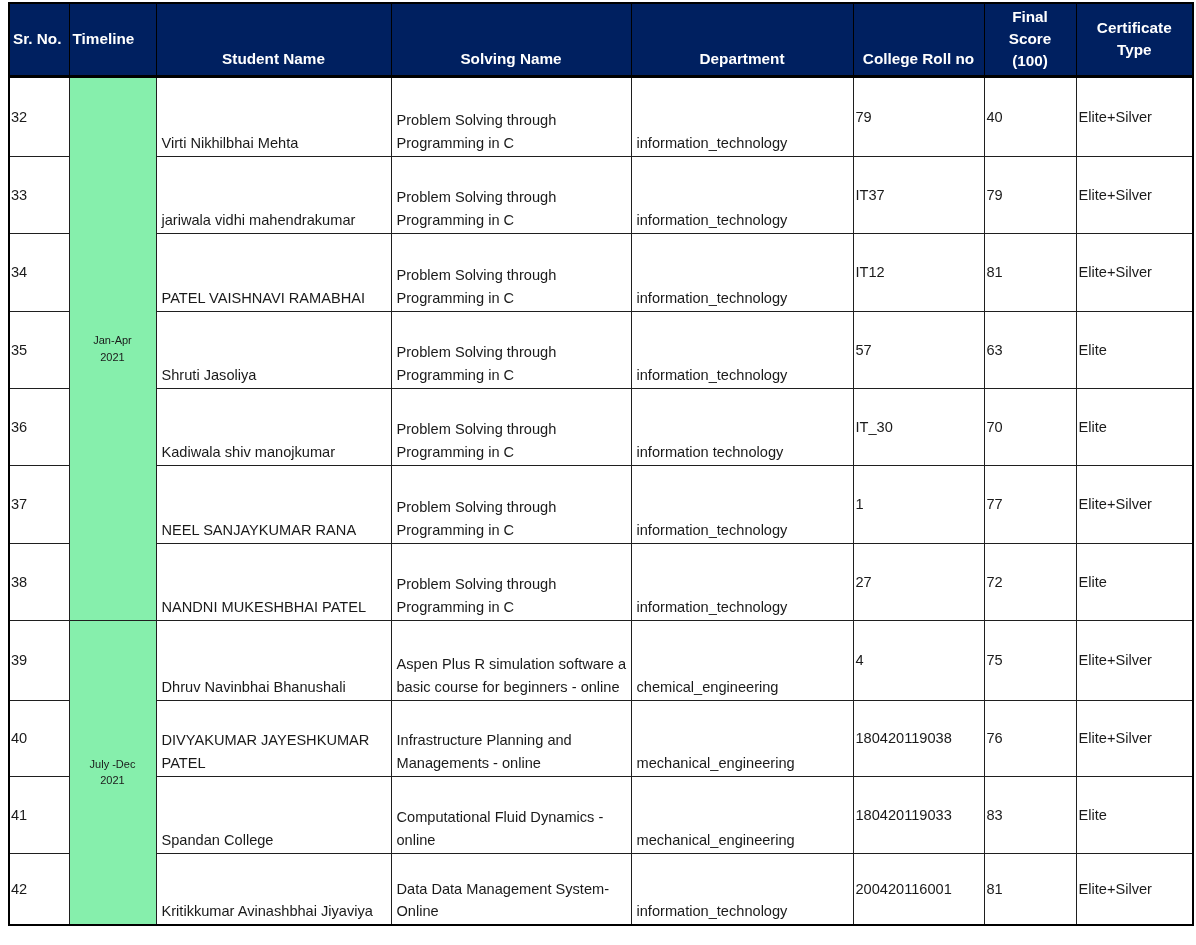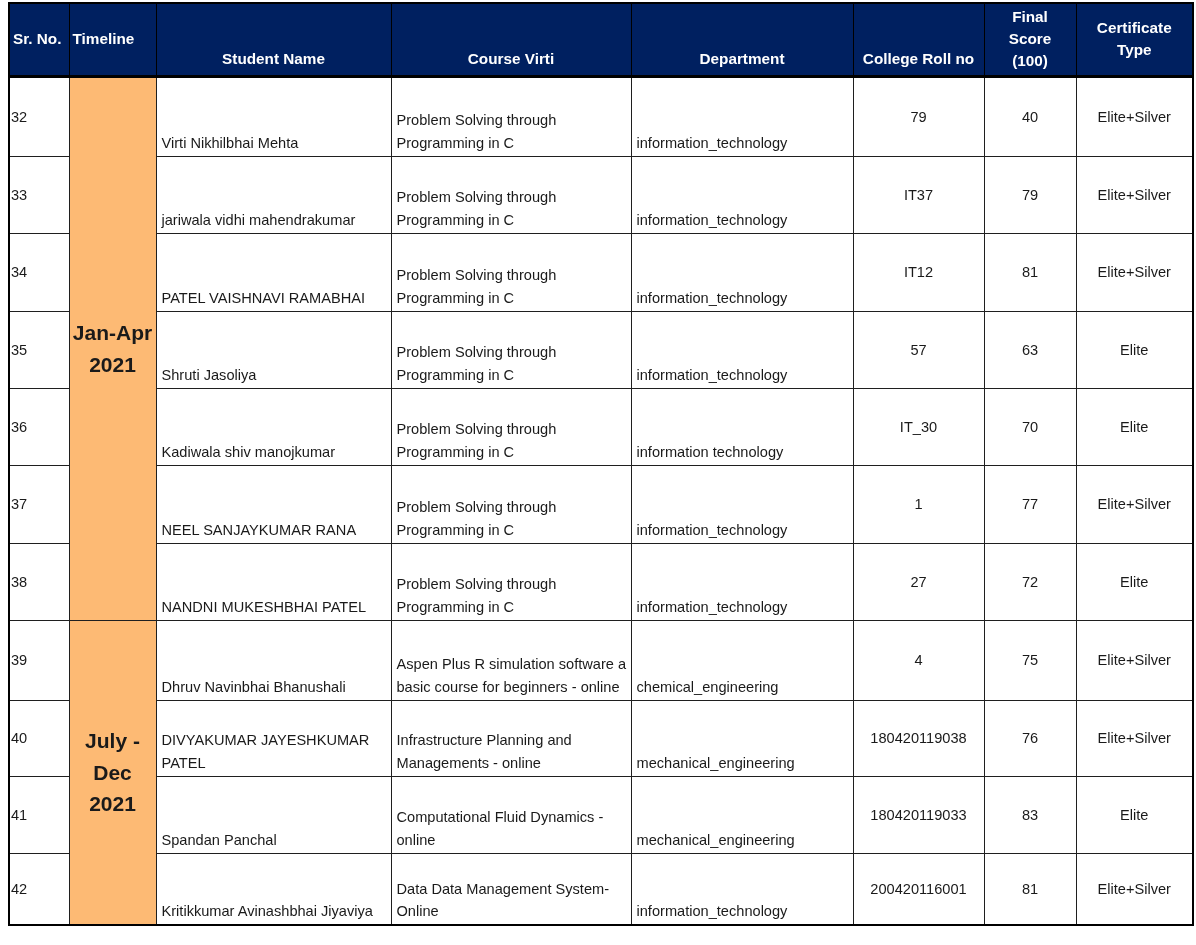--- a/index.html
+++ b/index.html
@@ -19,27 +19,27 @@
   }
   thead tr{height:62px;}
   th.th-mid{vertical-align:middle;text-align:left;}
   th.th-bottom{vertical-align:bottom;text-align:center;padding-bottom:4px;margin-top:44px;}
   th.prewrap{white-space:pre-line;vertical-align:middle;text-align:center;}
   tbody td{
     border:1.5px solid #1f1f1f;font-size:14.6px;background:#ffffff;
   }
   td.c-sr{text-align:left;vertical-align:middle;}
   td.c-tl{
-    background:#fdba74;font-weight:bold;text-align:center;vertical-align:middle;
-    white-space:pre-line;line-height:1.5;font-size:21px;color:#1a1a1a;
+    background:#86efac;font-weight:normal;text-align:center;vertical-align:middle;
+    white-space:pre-line;line-height:1.5;font-size:11px;color:#1a1a1a;
   }
   td.c-name,td.c-course,td.c-dept{
     vertical-align:bottom;text-align:left;padding:17px 3px 1px 5px;line-height:1.55;
   }
-  td.c-roll,td.c-score,td.c-cert{text-align:center;vertical-align:middle;padding:12px 2px;}
+  td.c-roll,td.c-score,td.c-cert{text-align:left;vertical-align:middle;padding:12px 2px;}
 </style>
 </head>
 <body>
 
 <div class="page">
   <table class="cert-table">
     <colgroup>
       <col style="width:60px">
         <col style="width:87px">
         <col style="width:235px">
@@ -47,21 +47,21 @@
       <col style="width:222px">
         <col style="width:131px">
         <col style="width:92px">
         <col style="width:117px">
     </colgroup>
     <thead>
       <tr>
         <th class="th-mid">Sr. No.</th>
         <th class="th-mid">Timeline</th>
         <th class="th-bottom">Student Name</th>
-        <th class="th-bottom">Course Virti</th>
+        <th class="th-bottom">Solving Name</th>
         <th class="th-bottom">Department</th>
         <th class="th-bottom">College Roll no</th>
         <th class="prewrap">Final
 Score
 (100)</th>
         <th class="prewrap">Certificate
 Type</th>
       </tr>
     </thead>
     <tbody>
@@ -145,21 +145,21 @@
         <td class="c-sr">40</td>
         <td class="c-name">DIVYAKUMAR JAYESHKUMAR PATEL</td>
         <td class="c-course">Infrastructure Planning and Managements - online</td>
         <td class="c-dept">mechanical_engineering</td>
         <td class="c-roll">180420119038</td>
         <td class="c-score">76</td>
         <td class="c-cert">Elite+Silver</td>
       </tr>
       <tr style="height:77px">
         <td class="c-sr">41</td>
-        <td class="c-name">Spandan Panchal</td>
+        <td class="c-name">Spandan College</td>
         <td class="c-course">Computational Fluid Dynamics - online</td>
         <td class="c-dept">mechanical_engineering</td>
         <td class="c-roll">180420119033</td>
         <td class="c-score">83</td>
         <td class="c-cert">Elite</td>
       </tr>
       <tr style="height:72px">
         <td class="c-sr">42</td>
         <td class="c-name">Kritikkumar Avinashbhai Jiyaviya</td>
         <td class="c-course">Data Data Management System- Online</td>

